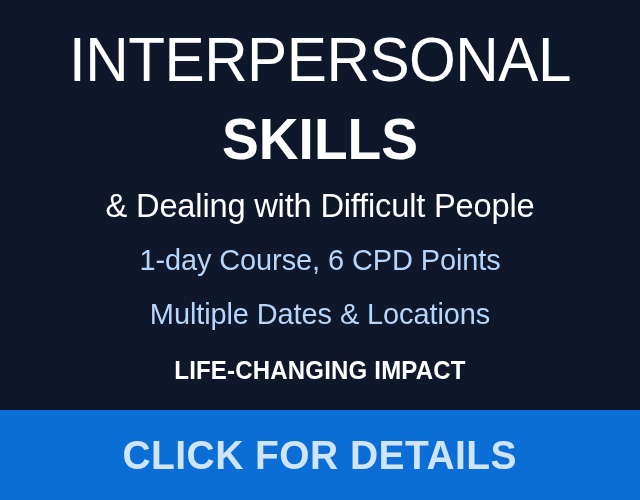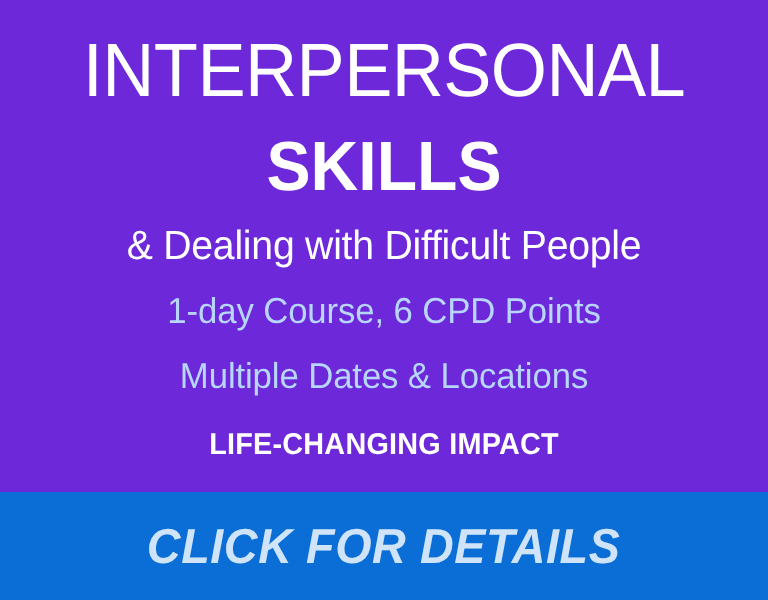--- a/index.html
+++ b/index.html
@@ -23,21 +23,21 @@
     background: #4d9ffa;
     cursor: pointer;
     user-select: none;
   }
 
   
   .promo-zone {
     position: relative;
     width: 100%;
     height: 415px;
-    background: #6d28d9;
+    background: #0f172a;
     display: flex;
     flex-direction: column;
     align-items: center;
     justify-content: flex-start;
     box-sizing: border-box;
     padding-top: 22px;
     overflow: hidden;
   }
 
   .line {
@@ -107,21 +107,20 @@
   
   .cta-bar {
     position: relative;
     width: 100%;
     height: 91px;
     background: #0a6ed6;
     display: flex;
     align-items: center;
     justify-content: center;
     cursor: pointer;
-    font-style: italic;
   }
 
   .cta-label {
     font-size: 41px;
     font-weight: 700;
     color: #cfe4f8;
     letter-spacing: 0.5px;
     white-space: nowrap;
     transform: scaleX(0.95);
     line-height: 1;

